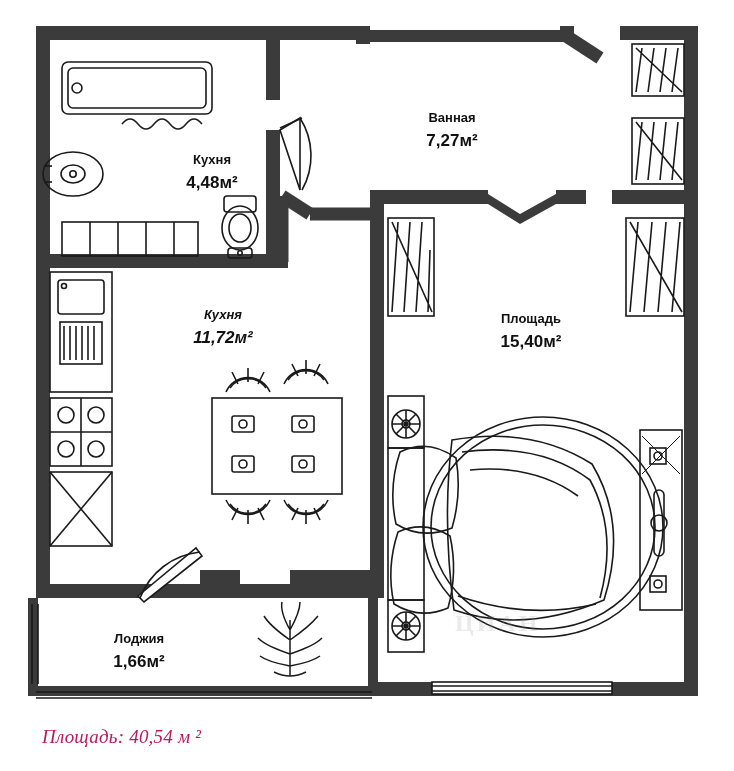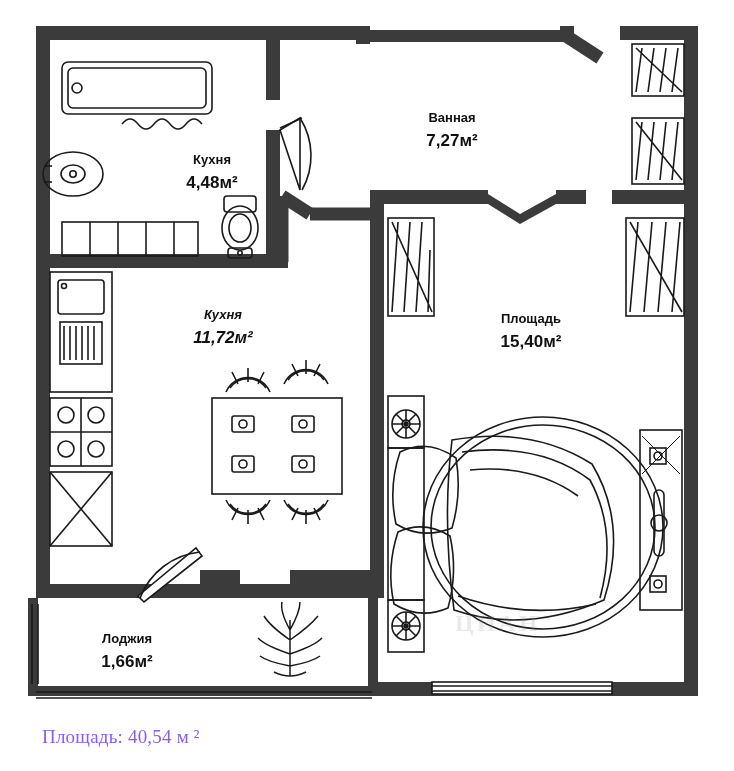--- a/index.html
+++ b/index.html
@@ -36,22 +36,23 @@
   .room-label .area {
     display: block;
     font-weight: bold;
     font-size: 17px;
   }
   #footer {
     position: absolute;
     left: 42px;
     top: 726px;
     font-family: "Liberation Serif", serif;
+    font-style: italic;
     font-size: 19px;
-    color: #8b5cf6;
+    color: #be185d;
     letter-spacing: 0.2px;
   }
   #watermark {
     position: absolute;
     left: 455px;
     top: 610px;
     font-family: Liberation Serif, serif;
     font-size: 24px;
     font-weight: bold;
     color: rgba(150,150,150,0.20);
@@ -295,20 +296,20 @@
 <div class="room-label" style="left:223px; top:305px;font-style:italic;">
   <span>Кухня</span>
   <span class="area">11,72м²</span>
 </div>
 
 <div class="room-label" style="left:531px; top:309px;">
   <span>Площадь</span>
   <span class="area">15,40м²</span>
 </div>
 
-<div class="room-label" style="left:127px; top:629px;">
+<div class="room-label" style="left:139px; top:629px;">
   <span>Лоджия</span>
   <span class="area">1,66м²</span>
 </div>
 
 <div id="watermark">ЦИАН</div>
 
 <div id="footer">Площадь: 40,54 м ²</div>
 
 </body></html>

